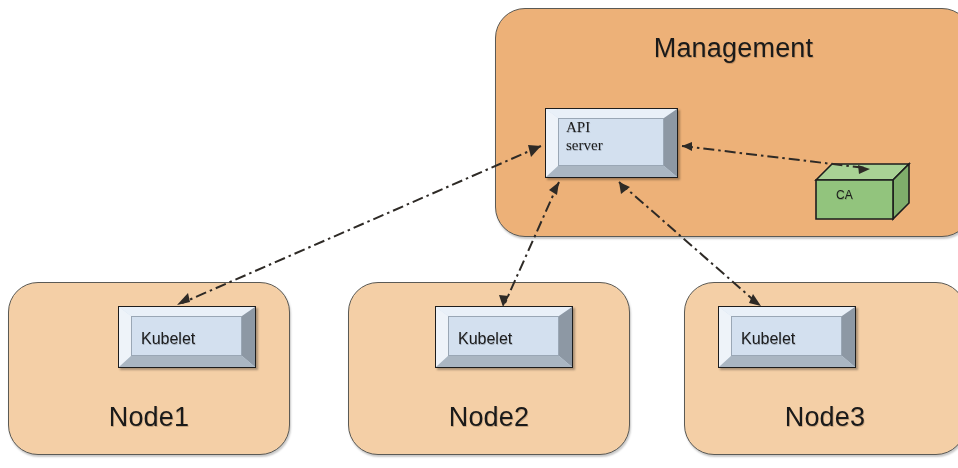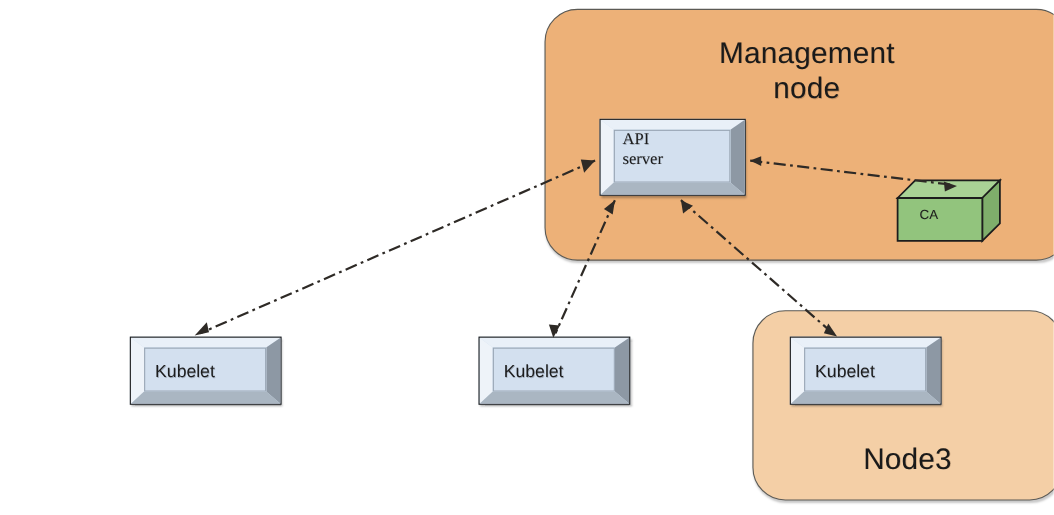--- a/index.html
+++ b/index.html
@@ -137,25 +137,30 @@
   .arrowhead { fill: #2e2a26; stroke: none; }
 </style>
 </head>
 <body>
 
 <div id="diagram">
 
   <div class="zone" id="mgmt-zone">
     <div class="zone-label" id="mgmt-zone-label">
       <span>Management</span><br>
-      <span>node</span>
     </div>
   </div>
 
-
+  <div class="zone node-zone" id="node1-zone">
+    <div class="zone-label node-zone-label">Node1</div>
+  </div>
+
+  <div class="zone node-zone" id="node2-zone">
+    <div class="zone-label node-zone-label">Node2</div>
+  </div>
 
   <div class="zone node-zone" id="node3-zone">
     <div class="zone-label node-zone-label">Node3</div>
   </div>
 
   <div class="bevel-box" id="api-box">
     <div class="bev-left"></div>
     <div class="bev-top"></div>
     <div class="bev-right"></div>
     <div class="bev-bottom"></div>

